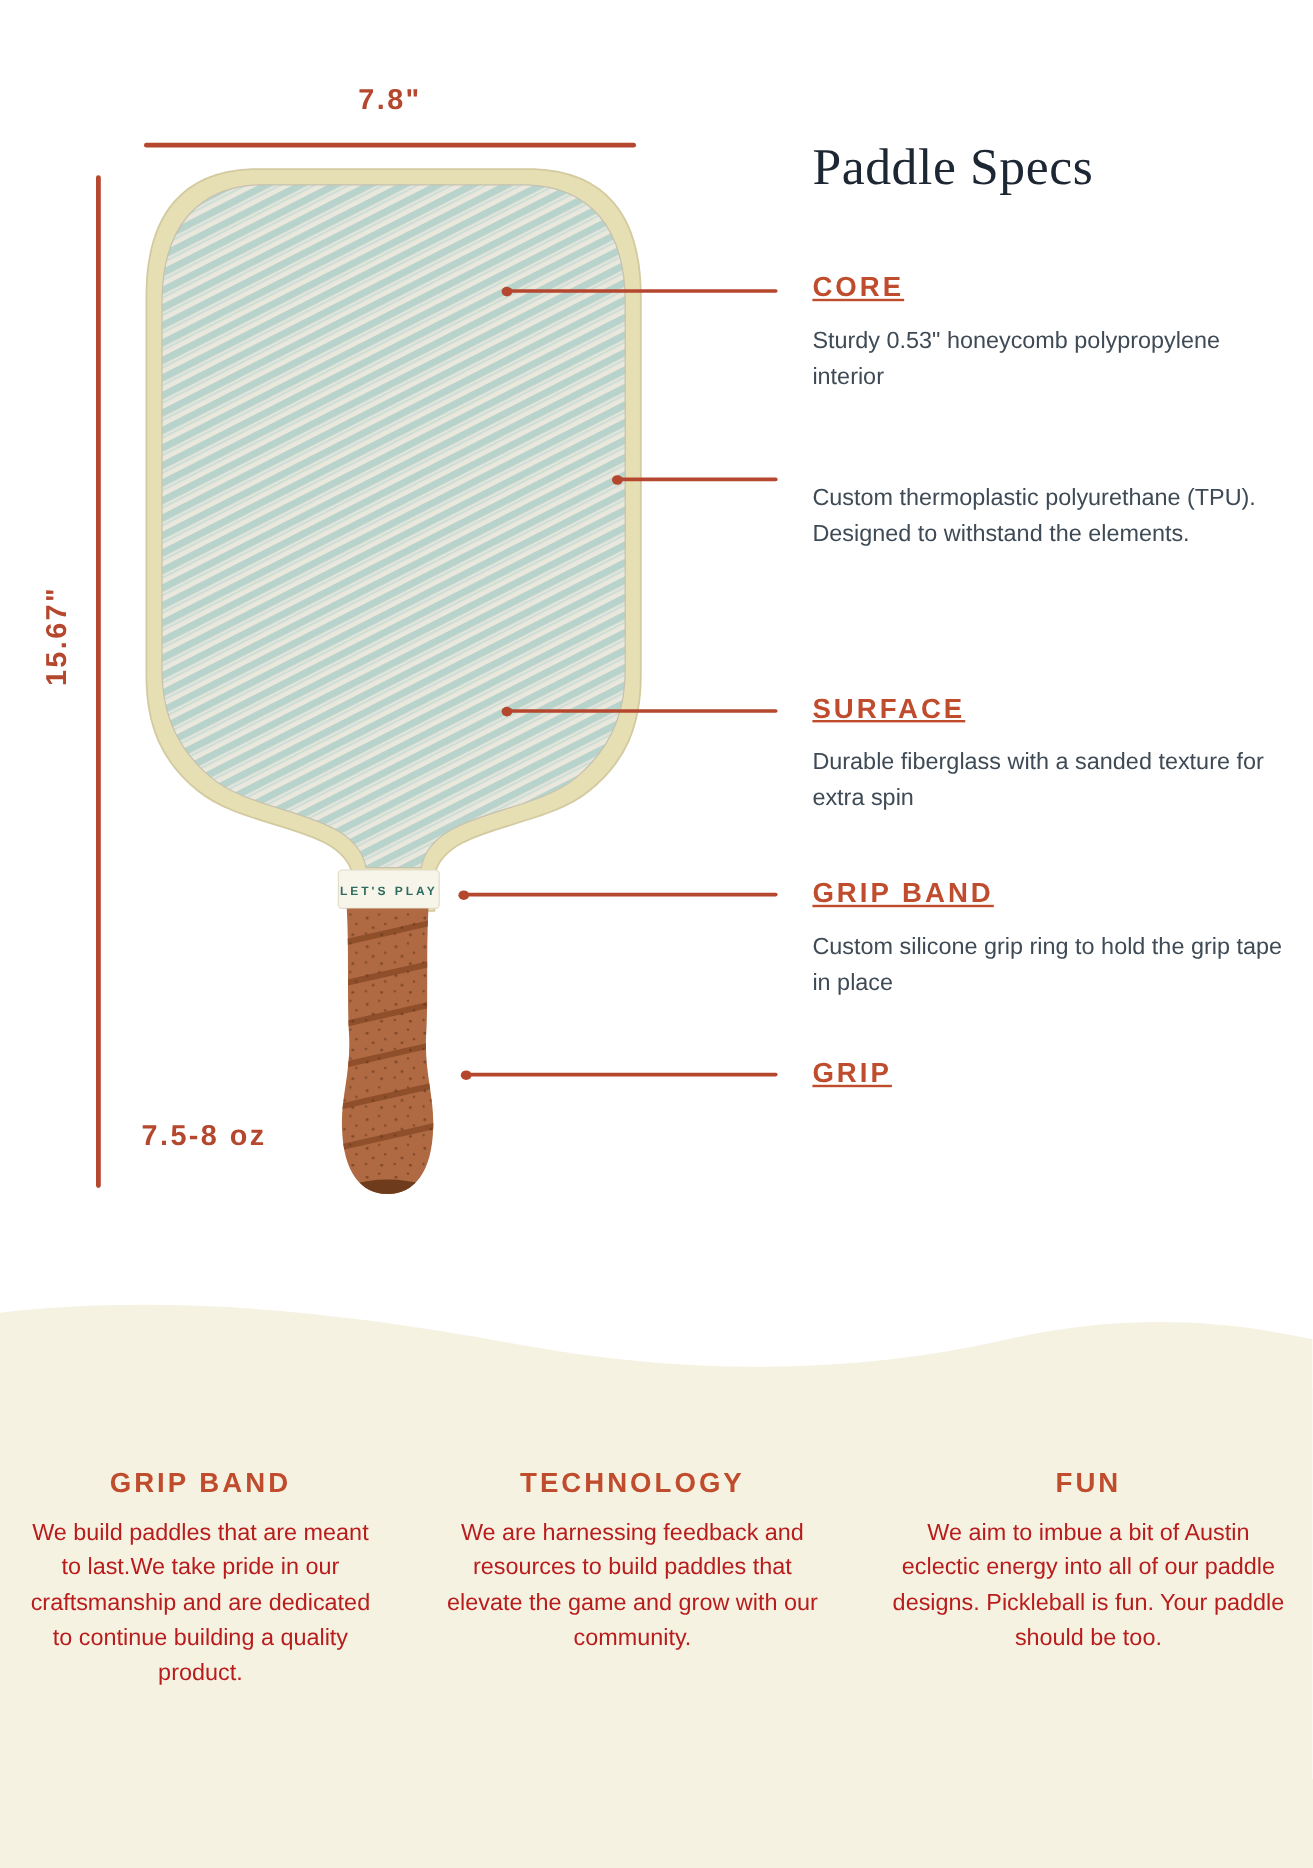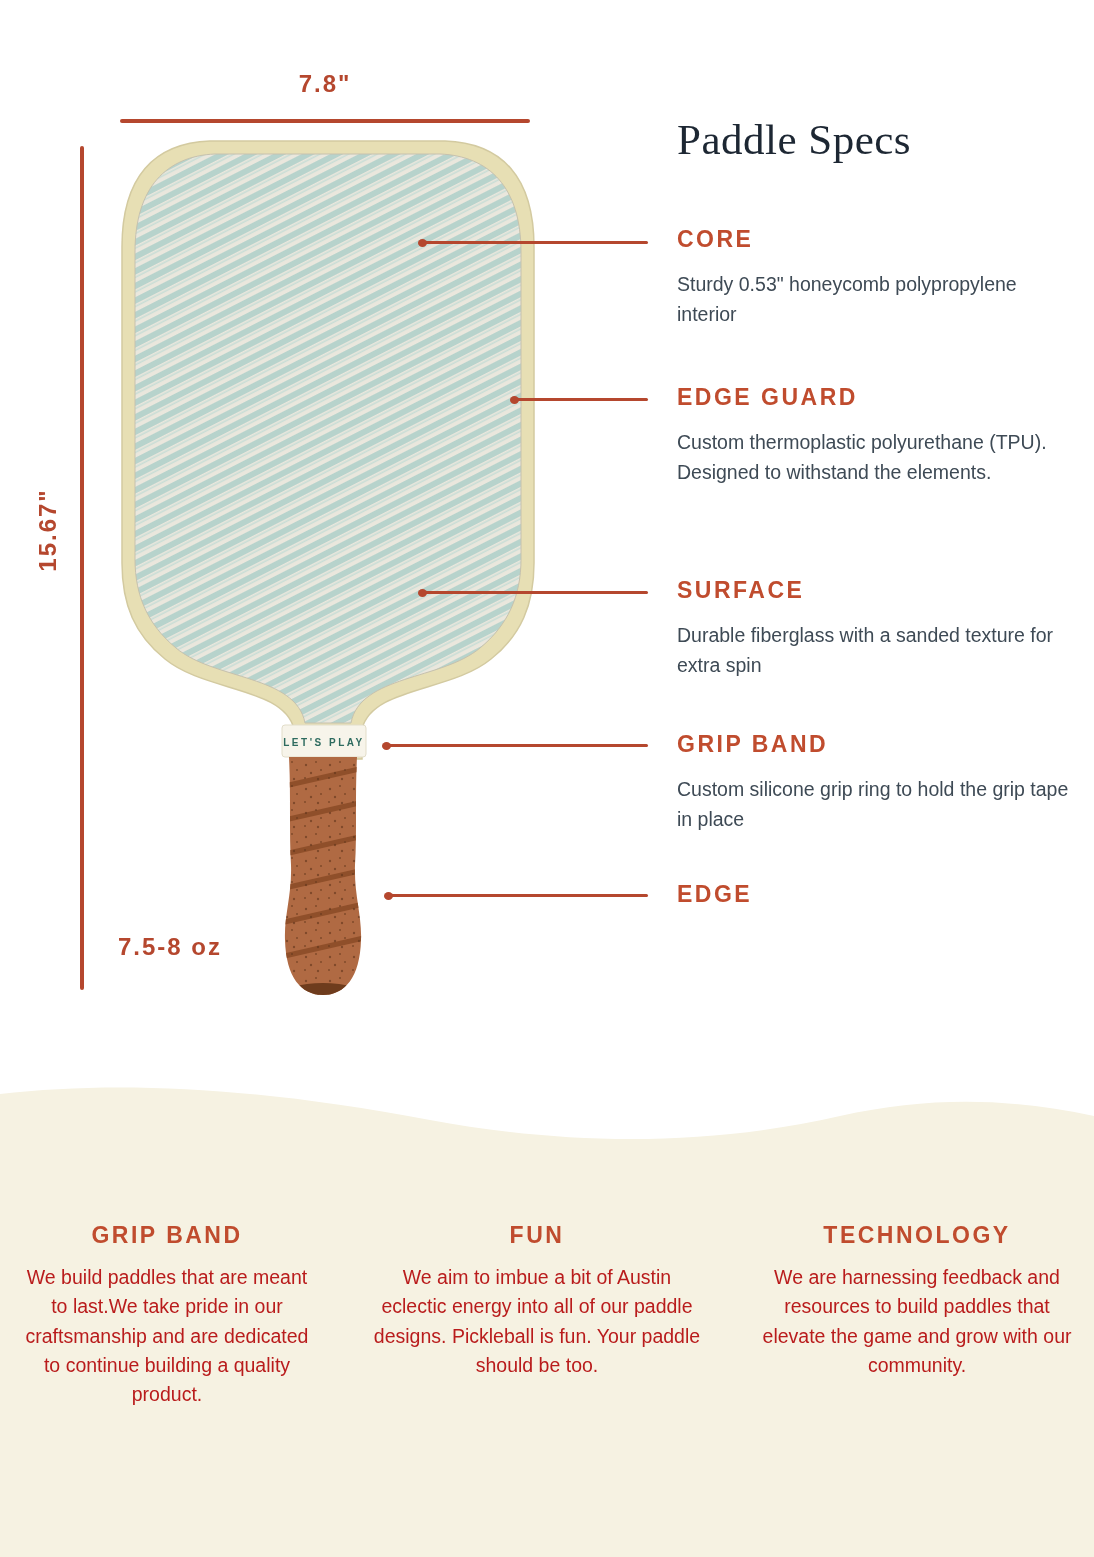--- a/index.html
+++ b/index.html
@@ -44,21 +44,21 @@
   #line-grip     { left:386px; top:894px; width:262px; }
 
   
   #page-title {
     position:absolute; left:677px; top:115px; width:400px;
     font-family:"Liberation Serif", serif; font-weight:500;
     font-size:43px; color:#1d2733; letter-spacing:0.5px;
   }
   .spec-section { position:absolute; left:677px; width:392px; }
   .spec-label {
-    color:#c04c2e; font-weight:700; font-size:23px; letter-spacing:2.5px;
+    color:#c04c2e; font-weight:700; font-size:23px; letter-spacing:2.5px;text-decoration:underline;
   }
   .spec-desc {
     margin-top:16px; color:#3e4a55; font-size:19.5px; line-height:1.55;
   }
   #spec-0 { top:226px; }
   #spec-1 { top:384px; }
   #spec-2 { top:577px; }
   #spec-3 { top:731px; }
   #spec-4 { top:881px; }
 
@@ -173,49 +173,48 @@
   <div class="cline" id="line-gripband"></div>
   <div class="cline" id="line-grip"></div>
 
   <h1 id="page-title">Paddle Specs</h1>
 
   <div class="spec-section" id="spec-0">
     <div class="spec-label">CORE</div>
     <div class="spec-desc">Sturdy 0.53" honeycomb polypropylene interior</div>
   </div>
   <div class="spec-section" id="spec-1">
-    <div class="spec-label">EDGE GUARD</div>
     <div class="spec-desc">Custom thermoplastic polyurethane (TPU). Designed to withstand the elements.</div>
   </div>
   <div class="spec-section" id="spec-2">
     <div class="spec-label">SURFACE</div>
     <div class="spec-desc">Durable fiberglass with a sanded texture for extra spin</div>
   </div>
   <div class="spec-section" id="spec-3">
     <div class="spec-label">GRIP BAND</div>
     <div class="spec-desc">Custom silicone grip ring to hold the grip tape in place</div>
   </div>
   <div class="spec-section" id="spec-4">
-    <div class="spec-label">EDGE</div>
+    <div class="spec-label">GRIP</div>
   </div>
 
   <svg id="wave-svg" width="1094" height="100" viewBox="0 0 1094 100">
     <path d="M 0,36 C 120,22 260,30 430,62 C 560,86 700,90 840,58
              C 930,38 1010,40 1094,58 L 1094,100 L 0,100 Z" fill="#f6f2e2"></path>
   </svg>
   <div id="feature-band"></div>
 
   <div id="features">
     <div class="feature-col" id="feature-0">
       <div class="feature-label">GRIP BAND</div>
       <div class="feature-desc">We build paddles that are meant to last.We take pride in our craftsmanship and are dedicated to continue building a quality product.</div>
     </div>
+    <div class="feature-col" id="feature-1">
+      <div class="feature-label">TECHNOLOGY</div>
+      <div class="feature-desc">We are harnessing feedback and resources to build paddles that elevate the game and grow with our community.</div>
+    </div>
     <div class="feature-col" id="feature-2">
       <div class="feature-label">FUN</div>
       <div class="feature-desc">We aim to imbue a bit of Austin eclectic energy into all of our paddle designs. Pickleball is fun. Your paddle should be too.</div>
     </div>
-    <div class="feature-col" id="feature-1">
-      <div class="feature-label">TECHNOLOGY</div>
-      <div class="feature-desc">We are harnessing feedback and resources to build paddles that elevate the game and grow with our community.</div>
-    </div>
   </div>
 
 </div>
 
 </body></html>

